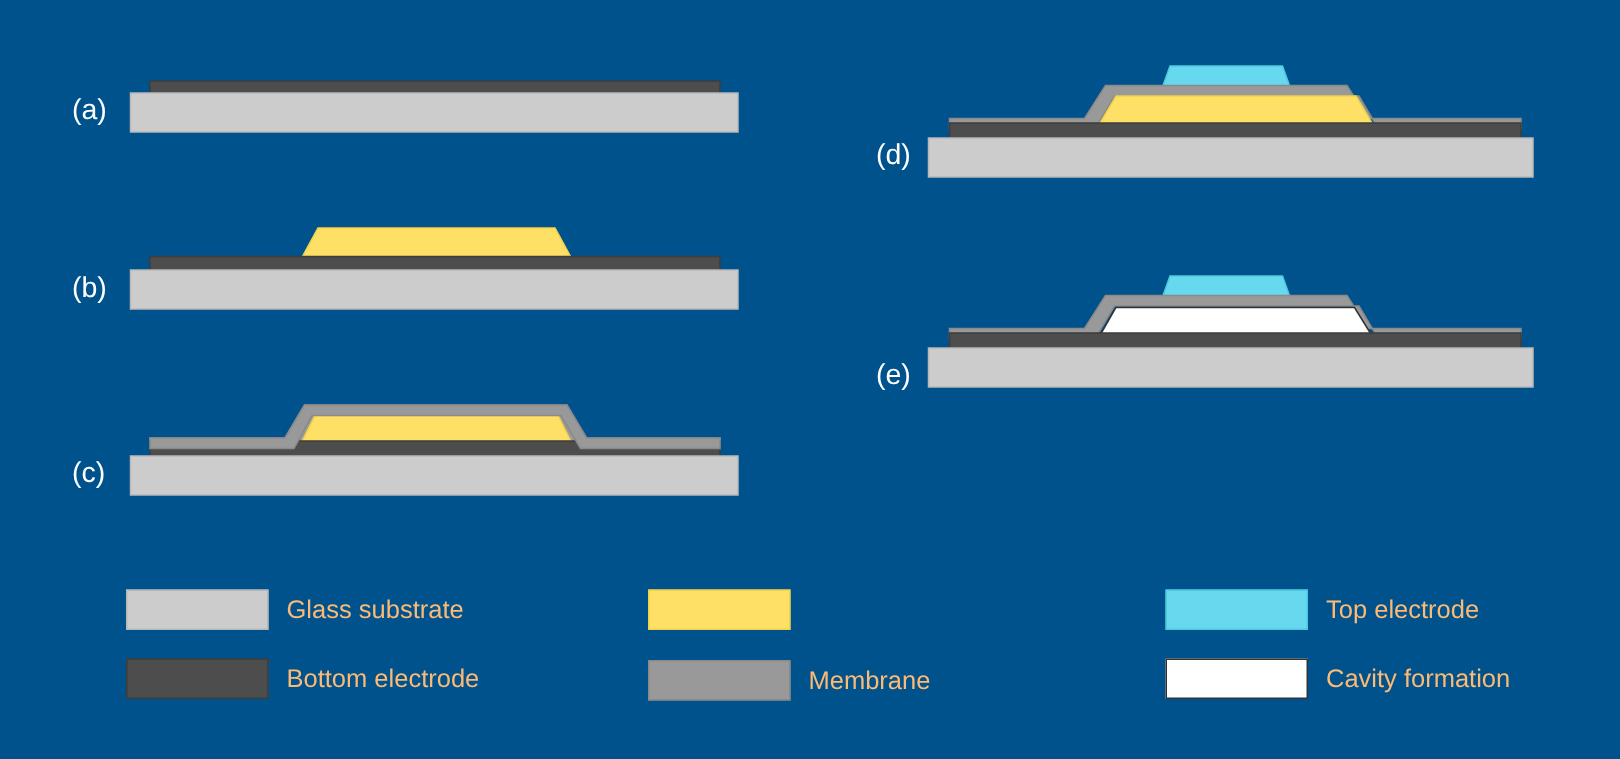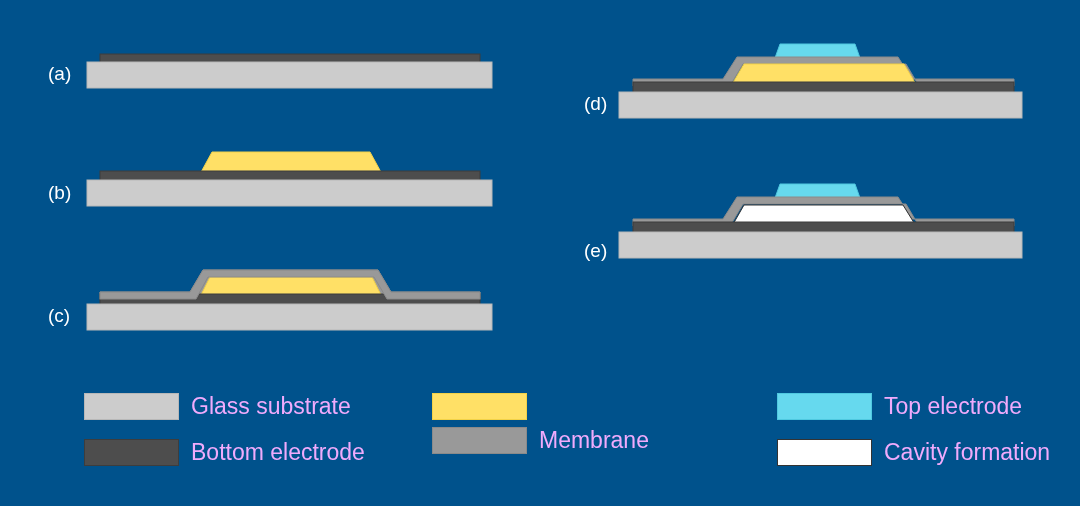--- a/index.html
+++ b/index.html
@@ -39,22 +39,22 @@
     position: absolute;
     display: flex;
     align-items: center;
   }
   .legend-swatch {
     width: 95px;
     height: 27px;
     box-sizing: border-box;
   }
   .legend-text {
-    color: #f0abfc;
-    font-size: 23px;
+    color: #fdba74;
+    font-size: 17px;
     margin-left: 12px;
     white-space: nowrap;
     font-family: "Liberation Sans", sans-serif;
   }
 </style>
 </head>
 <body>
 
 <div id="figure">
 
@@ -120,21 +120,21 @@
 
   <div class="legend-item" style="left:84px; top:439px;">
     <div class="legend-swatch" style="background:#4d4d4d; border:1px solid #3d3d3d;"></div>
     <div class="legend-text">Bottom electrode</div>
   </div>
 
   <div class="legend-item" style="left:432px; top:393px;">
     <div class="legend-swatch" style="background:#ffe066; border:1px solid #f3d248;"></div>
   </div>
 
-  <div class="legend-item" style="left:432px; top:427px;">
+  <div class="legend-item" style="left:432px; top:440px;">
     <div class="legend-swatch" style="background:#999999; border:1px solid #8a8a8a;"></div>
     <div class="legend-text">Membrane</div>
   </div>
 
   <div class="legend-item" style="left:777px; top:439px;">
     <div class="legend-swatch" style="background:#ffffff; border:1px solid #333333;"></div>
     <div class="legend-text">Cavity formation</div>
   </div>
 
   <div class="legend-item" style="left:777px; top:393px;">

